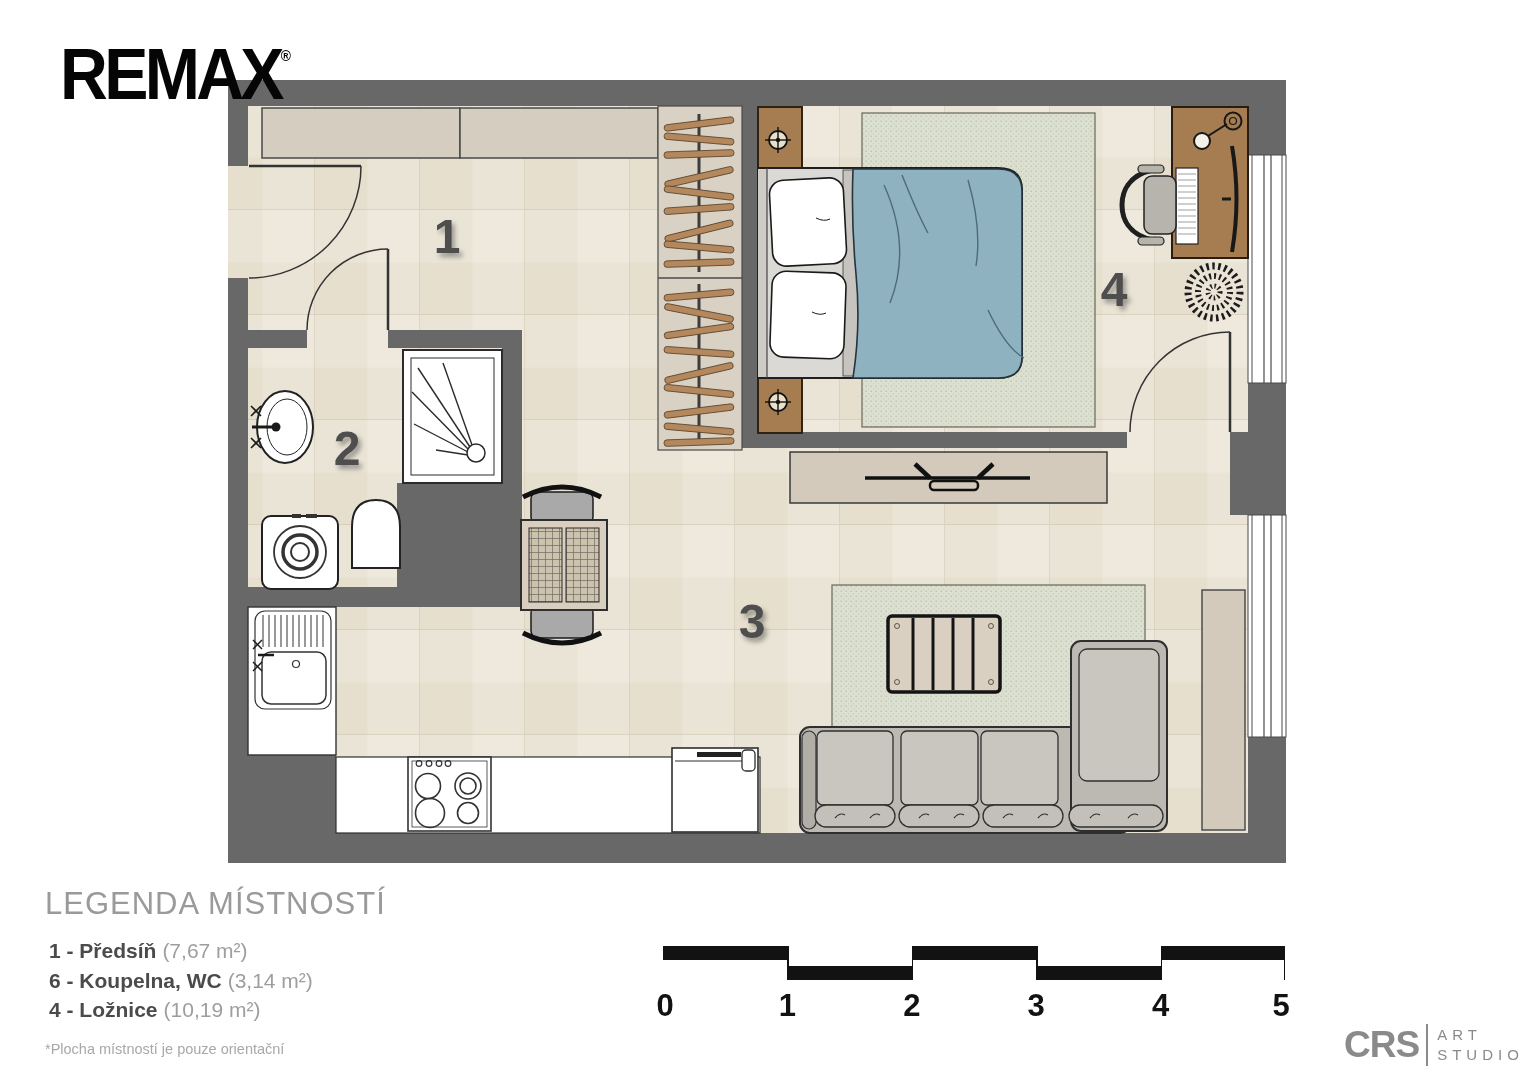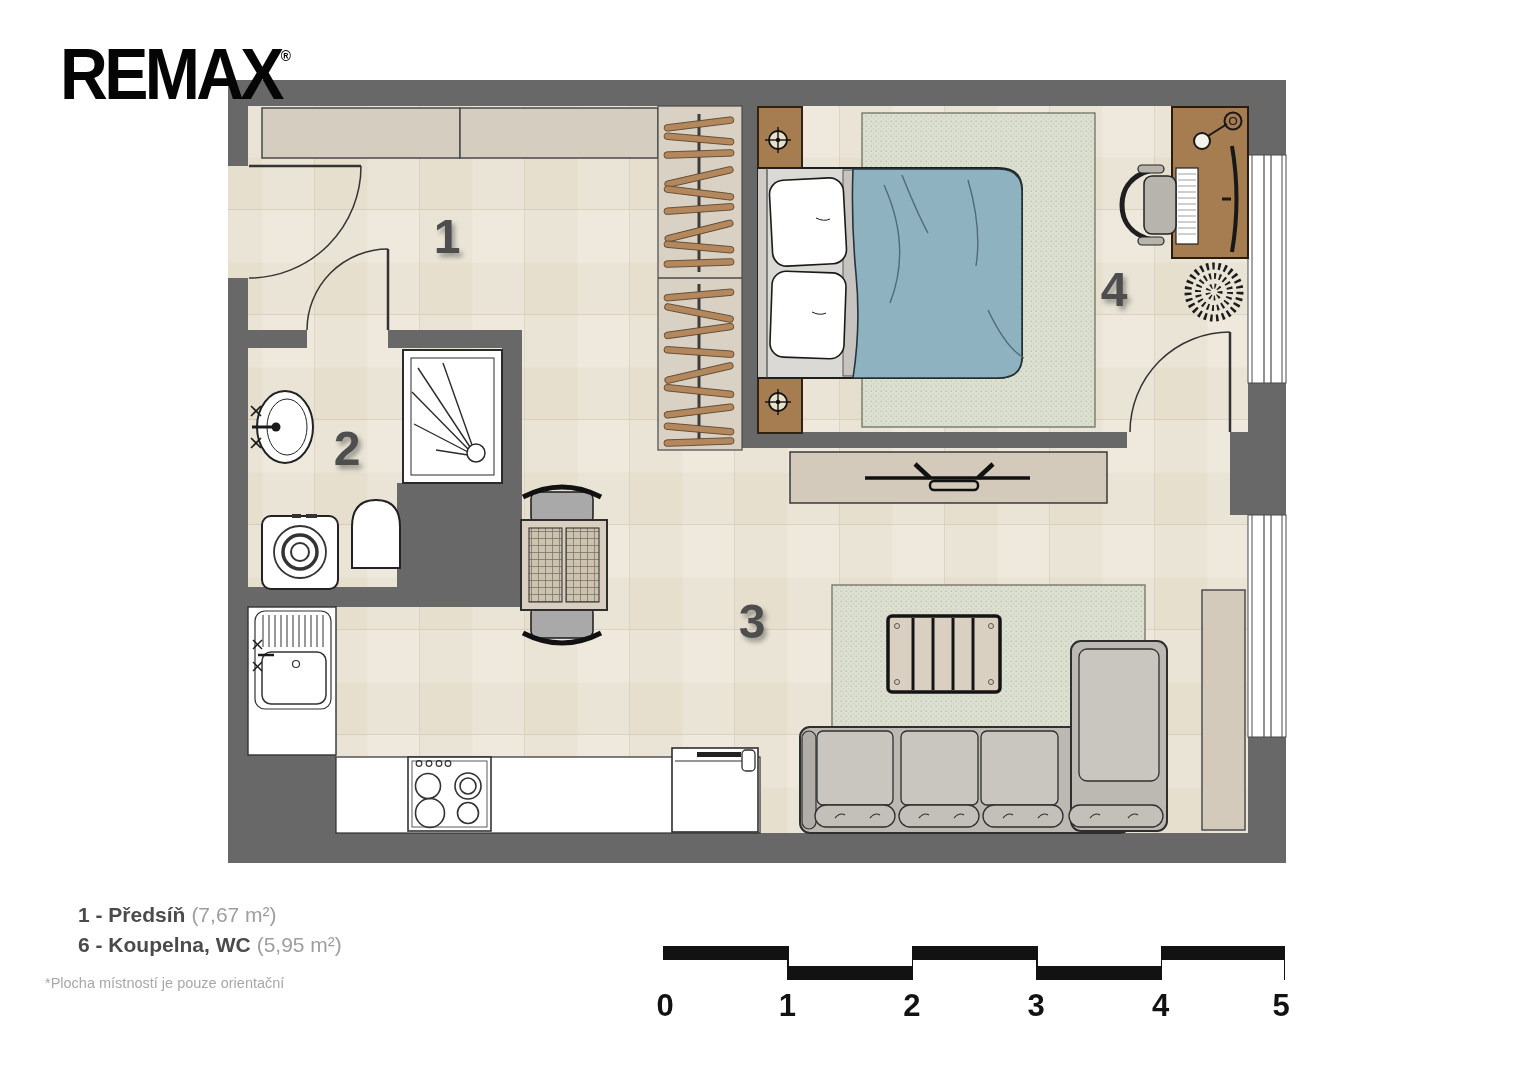--- a/index.html
+++ b/index.html
@@ -9,21 +9,21 @@
   
   .remax{position:absolute;left:60px;top:38px;color:#050505;font-weight:900;font-size:72px;
          letter-spacing:-4px;transform:scaleX(.92);transform-origin:left top;line-height:1;}
   .remax sup{font-size:15px;letter-spacing:0;vertical-align:38px;}
   
   .room-num{position:absolute;transform:translate(-50%,-50%);font-size:48px;font-weight:700;
             color:#4e4e4e;text-shadow:3px 4px 5px rgba(0,0,0,.35);line-height:1;}
   
   .legend{position:absolute;left:45px;top:886px;}
   .legend-title{font-size:31px;font-weight:300;color:#9a9a9a;letter-spacing:1px;}
-  .legend-items{margin-top:14px;margin-left:29px;}
+  .legend-items{margin-top:14px;}
   .legend-item{font-size:21px;line-height:29.5px;padding-left:4px;}
   .li-bold{font-weight:700;color:#4b4b4b;}
   .li-area{font-weight:400;color:#9e9e9e;margin-left:6px;}
   .legend-footnote{margin-top:16px;font-size:14.5px;color:#a8a8a8;}
   
   .scalebar{position:absolute;left:663px;top:946px;width:622px;height:84px;}
   .sb-seg{position:absolute;height:14px;background:#121212;}
   .sb-tick{position:absolute;width:1.5px;height:34px;top:0;background:#121212;}
   .sb-label{position:absolute;top:42px;transform:translateX(-50%);font-size:31px;font-weight:800;color:#121212;}
   
@@ -370,26 +370,30 @@
 <div class="room-num" style="left:447px;top:237px;">1</div>
 <div class="room-num" style="left:347px;top:449px;">2</div>
 <div class="room-num" style="left:752px;top:622px;">3</div>
 <div class="room-num" style="left:1114px;top:290px;">4</div>
 
 <div class="remax">
   <span>REMAX</span><sup>®</sup>
 </div>
 
 <div class="legend">
+  <div class="legend-title">LEGENDA MÍSTNOSTÍ</div>
   <div class="legend-items">
     <div class="legend-item">
       <span class="li-bold">1 - Předsíň</span><span class="li-area">(7,67 m²)</span>
     </div>
     <div class="legend-item">
-      <span class="li-bold">6 - Koupelna, WC</span><span class="li-area">(5,95 m²)</span>
+      <span class="li-bold">6 - Koupelna, WC</span><span class="li-area">(3,14 m²)</span>
+    </div>
+    <div class="legend-item">
+      <span class="li-bold">4 - Ložnice</span><span class="li-area">(10,19 m²)</span>
     </div>
   </div>
   <div class="legend-footnote">*Plocha místností je pouze orientační</div>
 </div>
 
 <div class="scalebar">
   <div class="sb-seg" style="left:0;top:0;width:124.4px;"></div>
   <div class="sb-seg" style="left:248.8px;top:0;width:124.4px;"></div>
   <div class="sb-seg" style="left:497.6px;top:0;width:124.4px;"></div>
   <div class="sb-seg" style="left:124.4px;top:20px;width:124.4px;"></div>
@@ -400,14 +404,22 @@
   <div class="sb-tick" style="left:497.6px;"></div>
   <div class="sb-tick" style="left:620.5px;"></div>
   <span class="sb-label" style="left:2px;">0</span>
   <span class="sb-label" style="left:124.4px;">1</span>
   <span class="sb-label" style="left:248.8px;">2</span>
   <span class="sb-label" style="left:373.2px;">3</span>
   <span class="sb-label" style="left:497.6px;">4</span>
   <span class="sb-label" style="left:618px;">5</span>
 </div>
 
-
+<div class="studio">
+  <span class="studio-abbr">CRS</span>
+  <span class="studio-div"></span>
+  <span class="studio-col">
+    <span class="studio-line">ART</span>
+    <span class="studio-line">STUDIO</span>
+  </span>
 </div>
 
+</div>
+
 </body></html>

